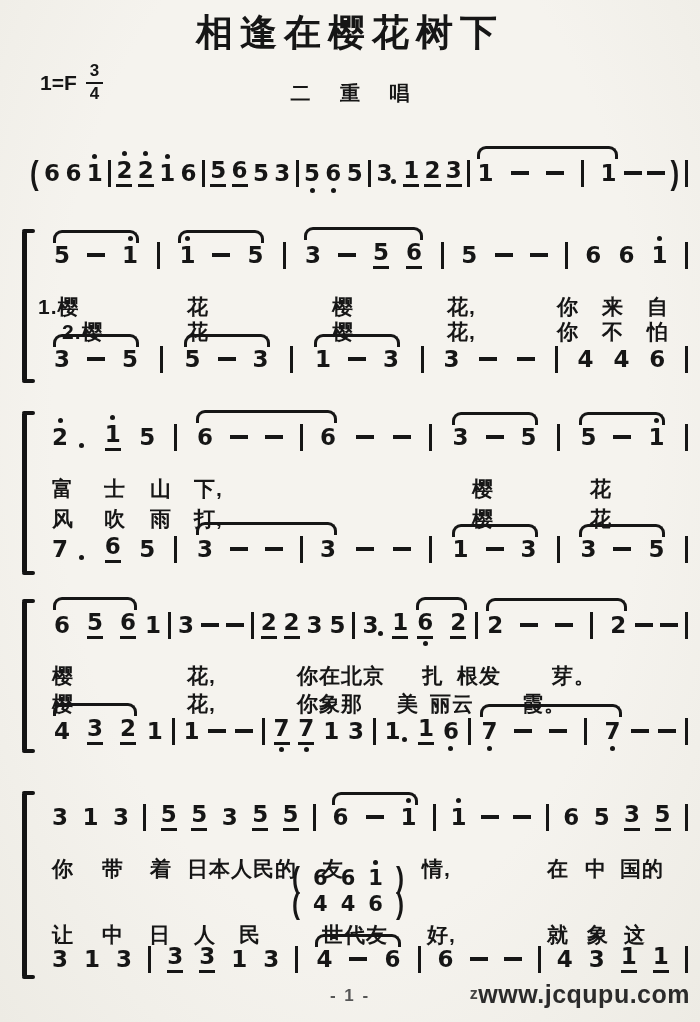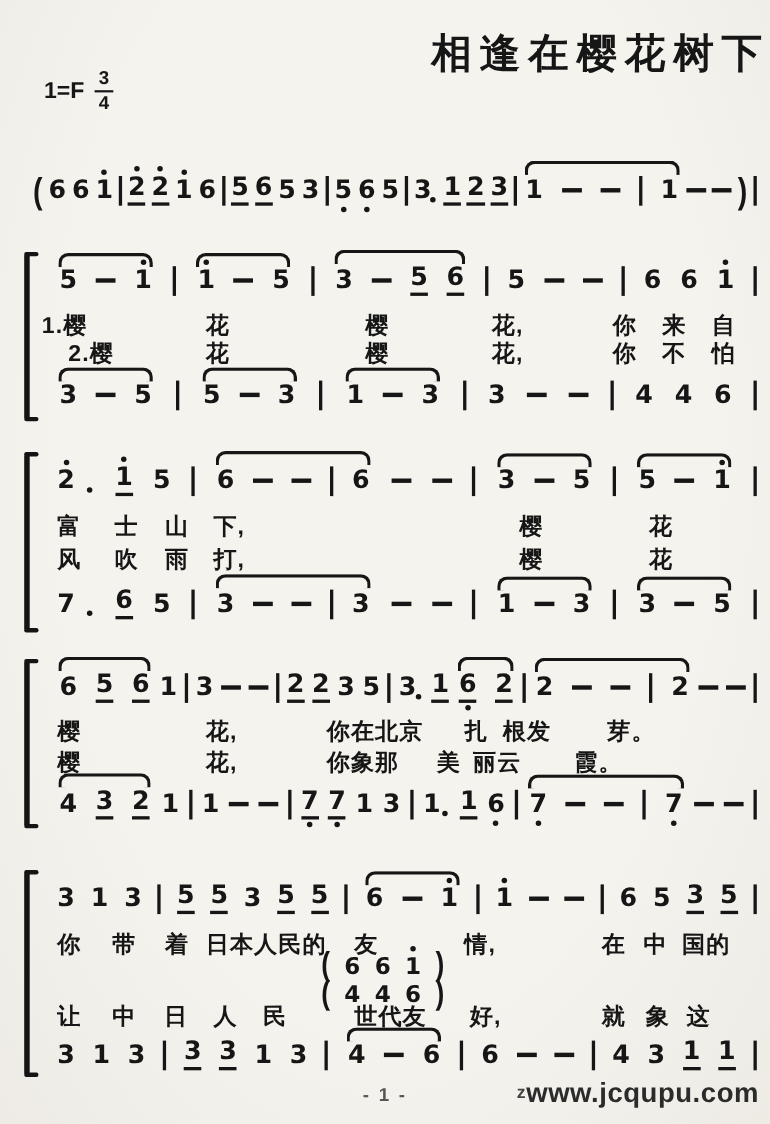--- a/index.html
+++ b/index.html
@@ -4,24 +4,23 @@
 <style>
   html,body{margin:0;padding:0;background:#8a8a8a;}
   #page{
     position:relative;width:700px;height:1022px;margin:0 auto;
     background:radial-gradient(ellipse at 50% 40%, #f5f3ee 60%, #edebe4 100%);
     color:#161616;overflow:hidden;
     font-family:"Liberation Sans",sans-serif;
   }
   
   .title{
-    position:absolute;top:8px;left:0;right:0;text-align:right;
+    position:absolute;top:8px;left:0;right:0;text-align:center;
     font-size:37px;font-weight:800;letter-spacing:7px;
     font-family:"Liberation Serif",serif;
-    margin-top:16px;
   }
   .keysig{
     position:absolute;left:40px;top:62px;display:flex;align-items:center;gap:9px;
     font-size:21px;font-weight:800;
   }
   .ts{display:inline-block;text-align:center;font-size:17px;font-weight:800;line-height:1.1;}
   .ts .ts-top{display:block;border-bottom:2.5px solid #161616;padding:0 4px 1px;}
   .ts .ts-bot{display:block;padding-top:1px;}
   .subtitle{
     position:absolute;left:0;right:0;top:80px;text-align:center;
@@ -58,21 +57,21 @@
   }
   .paren{font-size:26px;font-weight:700;line-height:1;transform:scaleY(1.25);}
   .slur{position:relative;display:flex;align-items:center;gap:17px;padding:0 2px;}
   .slur::before{
     content:"";position:absolute;left:1px;right:1px;top:-14px;height:10px;
     border:3px solid #161616;border-bottom:none;border-radius:9px 9px 0 0;
   }
   
   .lyrics{position:absolute;height:26px;}
   .lyrics span{
-    position:absolute;top:0;white-space:nowrap;
+    position:absolute;top:11px;white-space:nowrap;
     font-size:21px;font-weight:700;letter-spacing:1px;
   }
   
   .bracket{position:absolute;left:22px;width:9px;border-left:5px solid #141414;}
   .bracket::before,.bracket::after{
     content:"";position:absolute;left:-5px;width:13px;height:4px;background:#141414;border-radius:2px;
   }
   .bracket::before{top:-3px;}
   .bracket::after{bottom:-3px;}
   
@@ -99,20 +98,21 @@
   <div class="title">相逢在樱花树下</div>
 
   <div class="keysig">
     <span>1=F</span>
     <span class="ts">
       <span class="ts-top">3</span>
       <span class="ts-bot">4</span>
     </span>
   </div>
 
+  <div class="subtitle">二 重 唱</div>
 
 
   <div class="mline" style="left:30px;top:158px;width:658px;">
       <span class="paren">(</span>
       <span class="note">6</span>
       <span class="note">6</span>
       <span class="note hi">1</span>
       <span class="bar"></span>
       <span class="note hi u1">2</span>
       <span class="note hi u1">2</span>

